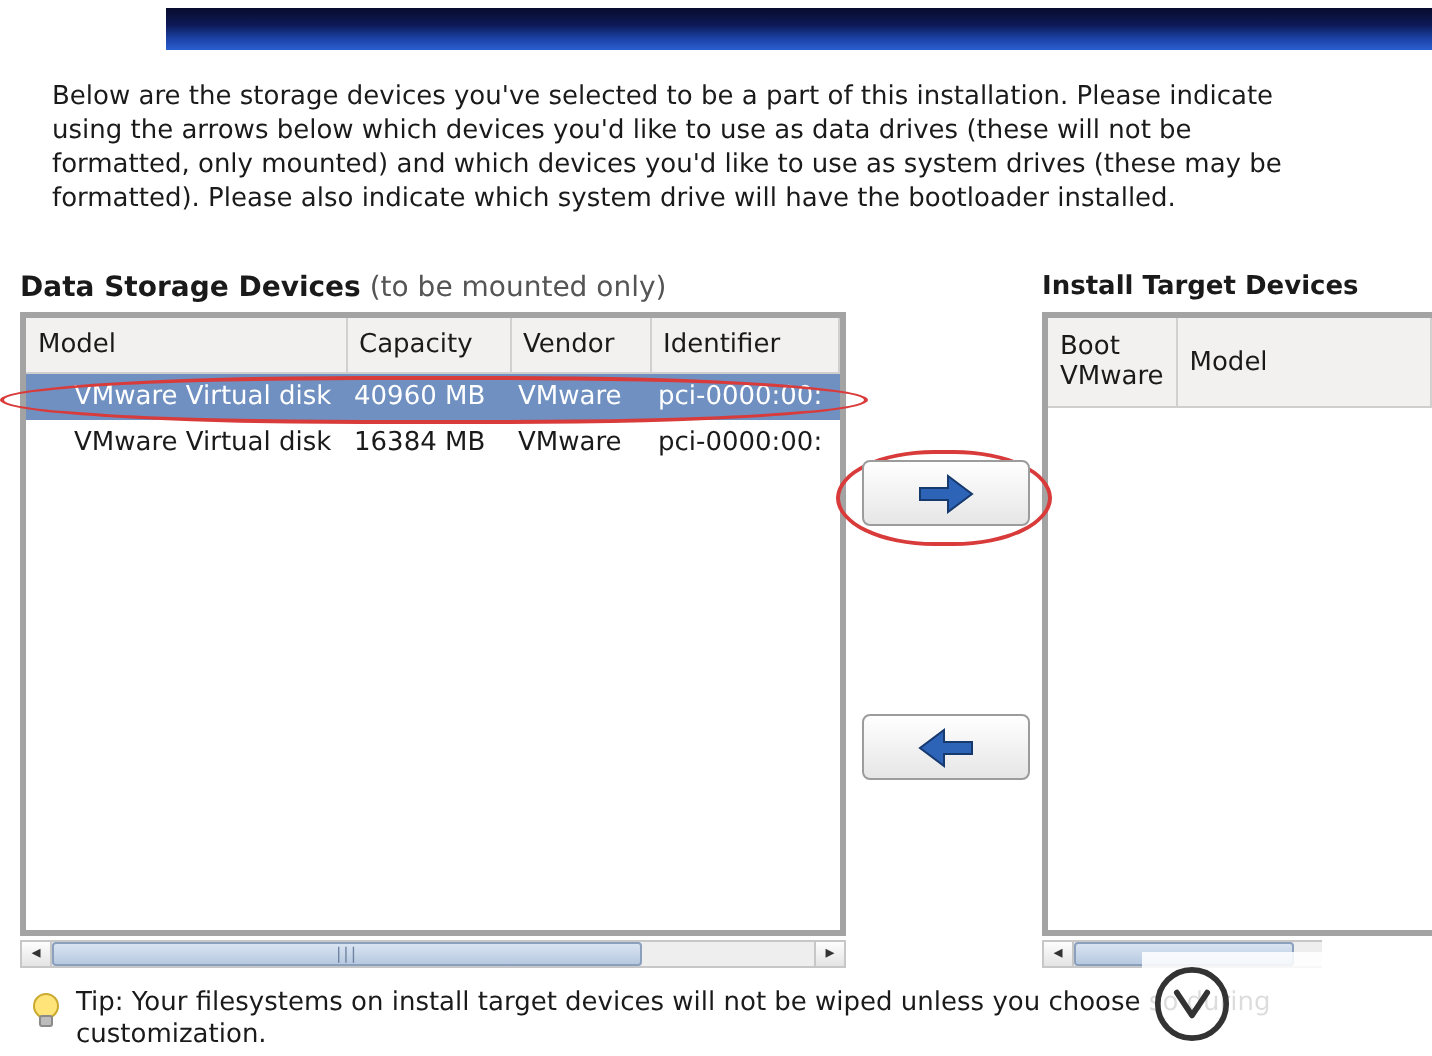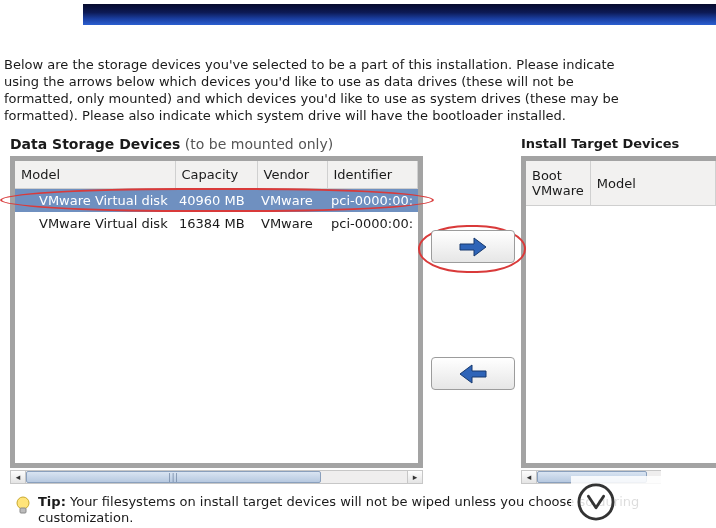--- a/index.html
+++ b/index.html
@@ -21,25 +21,24 @@
   .top-band {
     position: absolute;
     left: 83px;
     top: 4px;
     right: 0;
     height: 21px;
     background: linear-gradient(to bottom, #070b2d 0%, #0d1a55 40%, #1a3ea0 70%, #2b5fd0 100%);
   }
   .intro {
     position: absolute;
-    left: 4px;
+    left: 26px;
     top: 40px;
     width: 640px;
     line-height: 17px;
-    margin-top: 16px;
   }
   .section-title {
     font-weight: bold;
   }
   .data-storage-label {
     position: absolute;
     left: 10px;
     top: 136px;
     font-size: 14px;
   }
@@ -50,21 +49,21 @@
   .install-target-label {
     position: absolute;
     left: 521px;
     top: 136px;
     font-size: 13px;
     font-weight: bold;
   }
   .table-wrap {
     position: absolute;
     background: #fff;
-    border: 5px solid #a3a3a3;
+    border: 3px solid #a3a3a3;
     box-sizing: border-box;
   }
   .left-table {
     left: 10px;
     top: 156px;
     width: 413px;
     height: 312px;
   }
   .right-table {
     left: 521px;
@@ -205,21 +204,21 @@
     gap: 8px;
     font-size: 13px;
     line-height: 16px;
   }
   .tip .bulb {
     width: 14px;
     height: 20px;
     flex: 0 0 auto;
     margin-top: 2px;
   }
-  .tip b { font-weight: bold; }
+  .tip b { font-weight: normal; }
 
   
   .watermark {
     position: absolute;
     right: 0;
     bottom: 0;
     width: 145px;
     height: 52px;
     background: rgba(255,255,255,0.85);
     display: flex;

